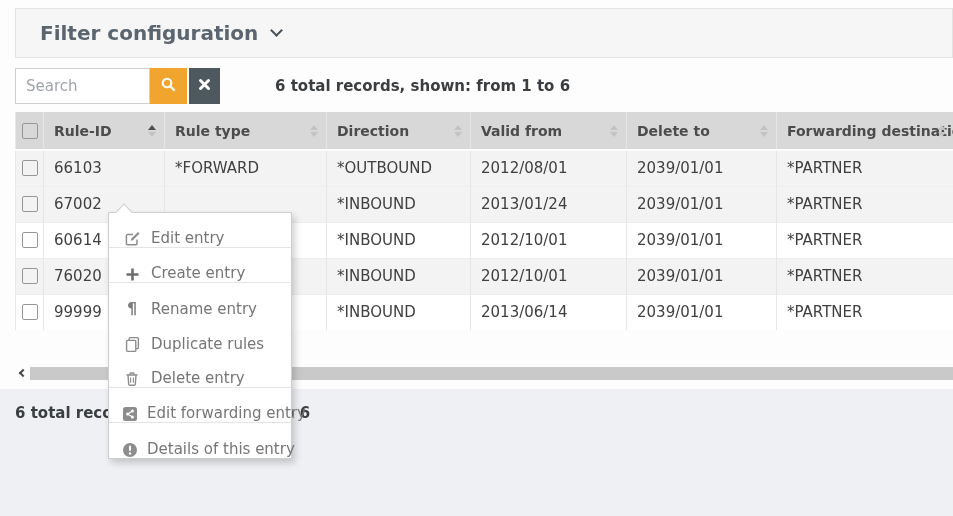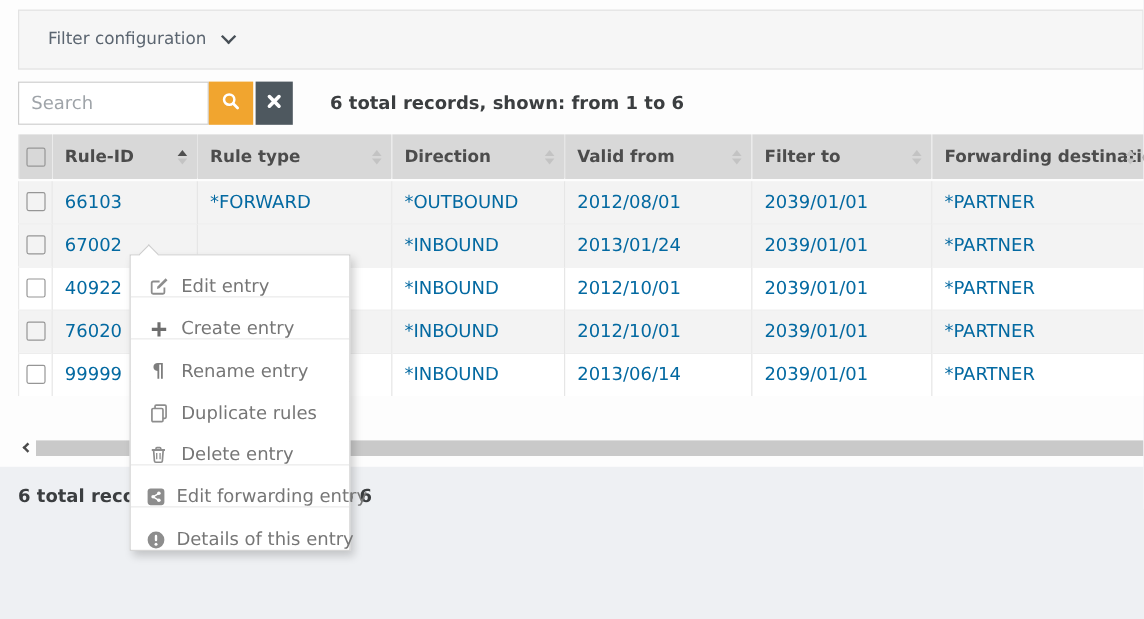--- a/index.html
+++ b/index.html
@@ -3,43 +3,43 @@
 <meta charset="utf-8">
 <style>
   * { margin: 0; padding: 0; box-sizing: border-box; }
   body { background: #eef0f3; font-family: "DejaVu Sans", "Liberation Sans", sans-serif; }
   .screen { position: relative; width: 953px; height: 516px; overflow: hidden; background: #eef0f3; }
   .white-area { position: absolute; left: 0; top: 0; width: 953px; height: 389px; background: #fdfdfd; }
 
   
   .filter-panel { position: absolute; left: 15px; top: 8px; width: 938px; height: 50px;
     background: #f6f6f6; border: 1px solid #e3e3e3; display: flex; align-items: center; cursor: pointer; }
-  .filter-title { margin-left: 24px; font-size: 14px; color: #5b6570; }
+  .filter-title { margin-left: 24px; font-size: 20px; color: #5b6570; font-weight: bold; }
   .chevron-down { display: inline-block; width: 9px; height: 9px; margin-left: 14px; margin-top: -6px;
     border-right: 2px solid #474f56; border-bottom: 2px solid #474f56; transform: rotate(45deg); }
 
   
   .search-row { position: absolute; left: 15px; top: 68px; display: flex; align-items: stretch; height: 36px; }
-  .search-input { width: 159px; height: 36px; border: 1px solid #cfcfcf; padding: 0 10px; font-size: 15px;
+  .search-input { width: 135px; height: 36px; border: 1px solid #cfcfcf; padding: 0 10px; font-size: 15px;
     color: #555; outline: none; font-family: inherit; background: #fff; }
   .search-input::placeholder { color: #9fa4a9; }
   .btn { border: none; cursor: pointer; display: flex; align-items: center; justify-content: center; }
   .btn-search { width: 37px; background: #f1a52f; }
   .btn-clear { width: 31px; margin-left: 2px; background: #4e585f; }
   .records-top { position: absolute; left: 275px; top: 68px; line-height: 36px; font-size: 15px;
     font-weight: bold; color: #3b3e40; white-space: nowrap; }
 
   
   table.grid { position: absolute; left: 15px; top: 112px; width: 938px; border-collapse: collapse;
     table-layout: fixed; border-left: 1px solid #e9e9e9; }
   table.grid thead th { background: #d8d8d8; height: 38px; text-align: left; font-size: 14px; font-weight: bold;
     color: #4c4c4c; padding-left: 10px; position: relative; border-left: 1px solid #e6e6e6;
     border-bottom: 2px solid #fdfdfd; white-space: nowrap; overflow: hidden; cursor: pointer; }
   table.grid thead th:first-child { border-left: none; padding-left: 0; }
-  table.grid td { height: 36px; font-size: 15px; color: #0369a1; padding-left: 10px;
+  table.grid td { height: 36px; font-size: 15px; color: #404040; padding-left: 10px;
     border-left: 1px solid #e6e6e6; border-top: 1px solid #ededed; white-space: nowrap; overflow: hidden; }
   table.grid td:first-child { border-left: none; padding-left: 0; }
   tr.odd td { background: #f3f3f3; }
   tr.even td { background: #ffffff; }
   tr.highlight td { background: #fdf6dd; border-left-color: #f3ecd2; }
   .checkbox { width: 16px; height: 16px; border: 1px solid #969696; border-radius: 2px; margin: 0 auto;
     background: transparent; cursor: pointer; }
   .sort { position: absolute; right: 8px; top: 50%; transform: translateY(-50%); display: flex;
     flex-direction: column; align-items: center; }
   .sort-up { width: 0; height: 0; border-left: 4px solid transparent; border-right: 4px solid transparent;
@@ -141,21 +141,21 @@
             </span>
         </th>
         <th>
           <span>Valid from</span>
           <span class="sort">
               <i class="sort-up"></i>
               <i class="sort-down"></i>
             </span>
         </th>
         <th>
-          <span>Filter to</span>
+          <span>Delete to</span>
           <span class="sort">
               <i class="sort-up"></i>
               <i class="sort-down"></i>
             </span>
         </th>
         <th>
           <span>Forwarding destination</span>
           <span class="sort">
               <i class="sort-up"></i>
               <i class="sort-down"></i>
@@ -183,21 +183,21 @@
         <td></td>
         <td>*INBOUND</td>
         <td>2013/01/24</td>
         <td>2039/01/01</td>
         <td>*PARTNER</td>
       </tr>
       <tr class="even">
         <td>
             <div class="checkbox"></div>
           </td>
-        <td>40922</td>
+        <td>60614</td>
         <td></td>
         <td>*INBOUND</td>
         <td>2012/10/01</td>
         <td>2039/01/01</td>
         <td>*PARTNER</td>
       </tr>
       <tr class="odd">
         <td>
             <div class="checkbox"></div>
           </td>

